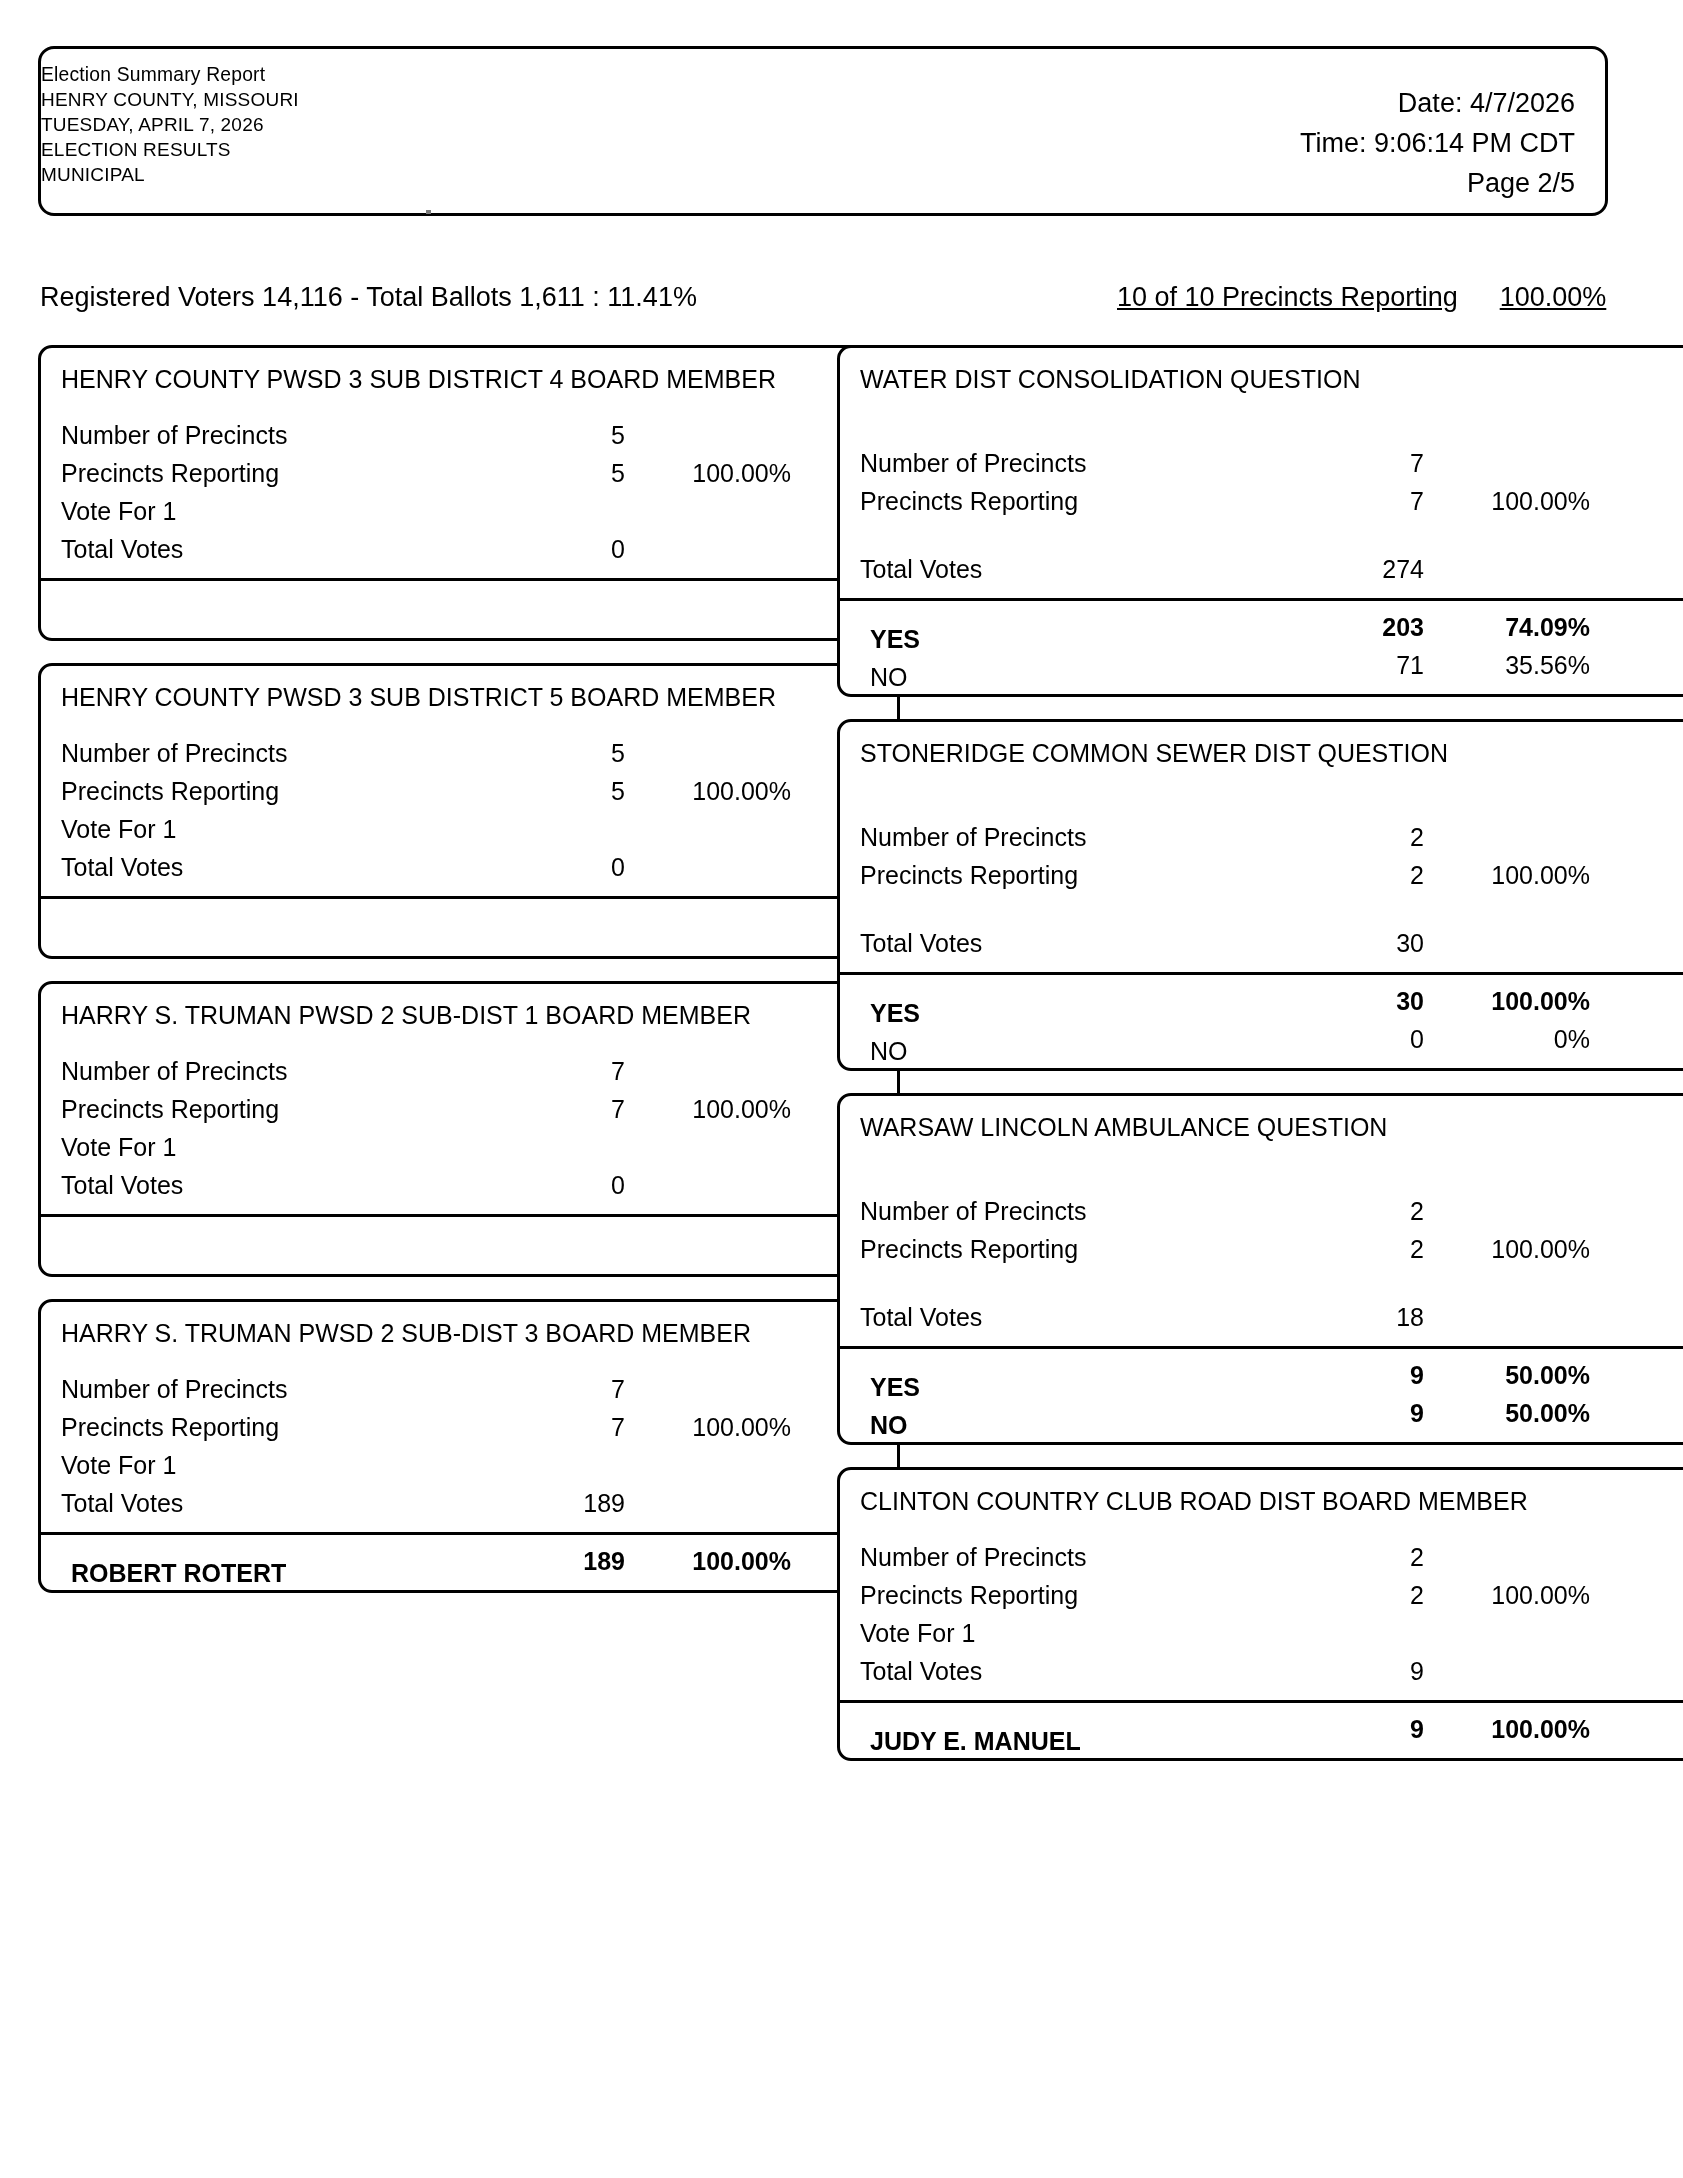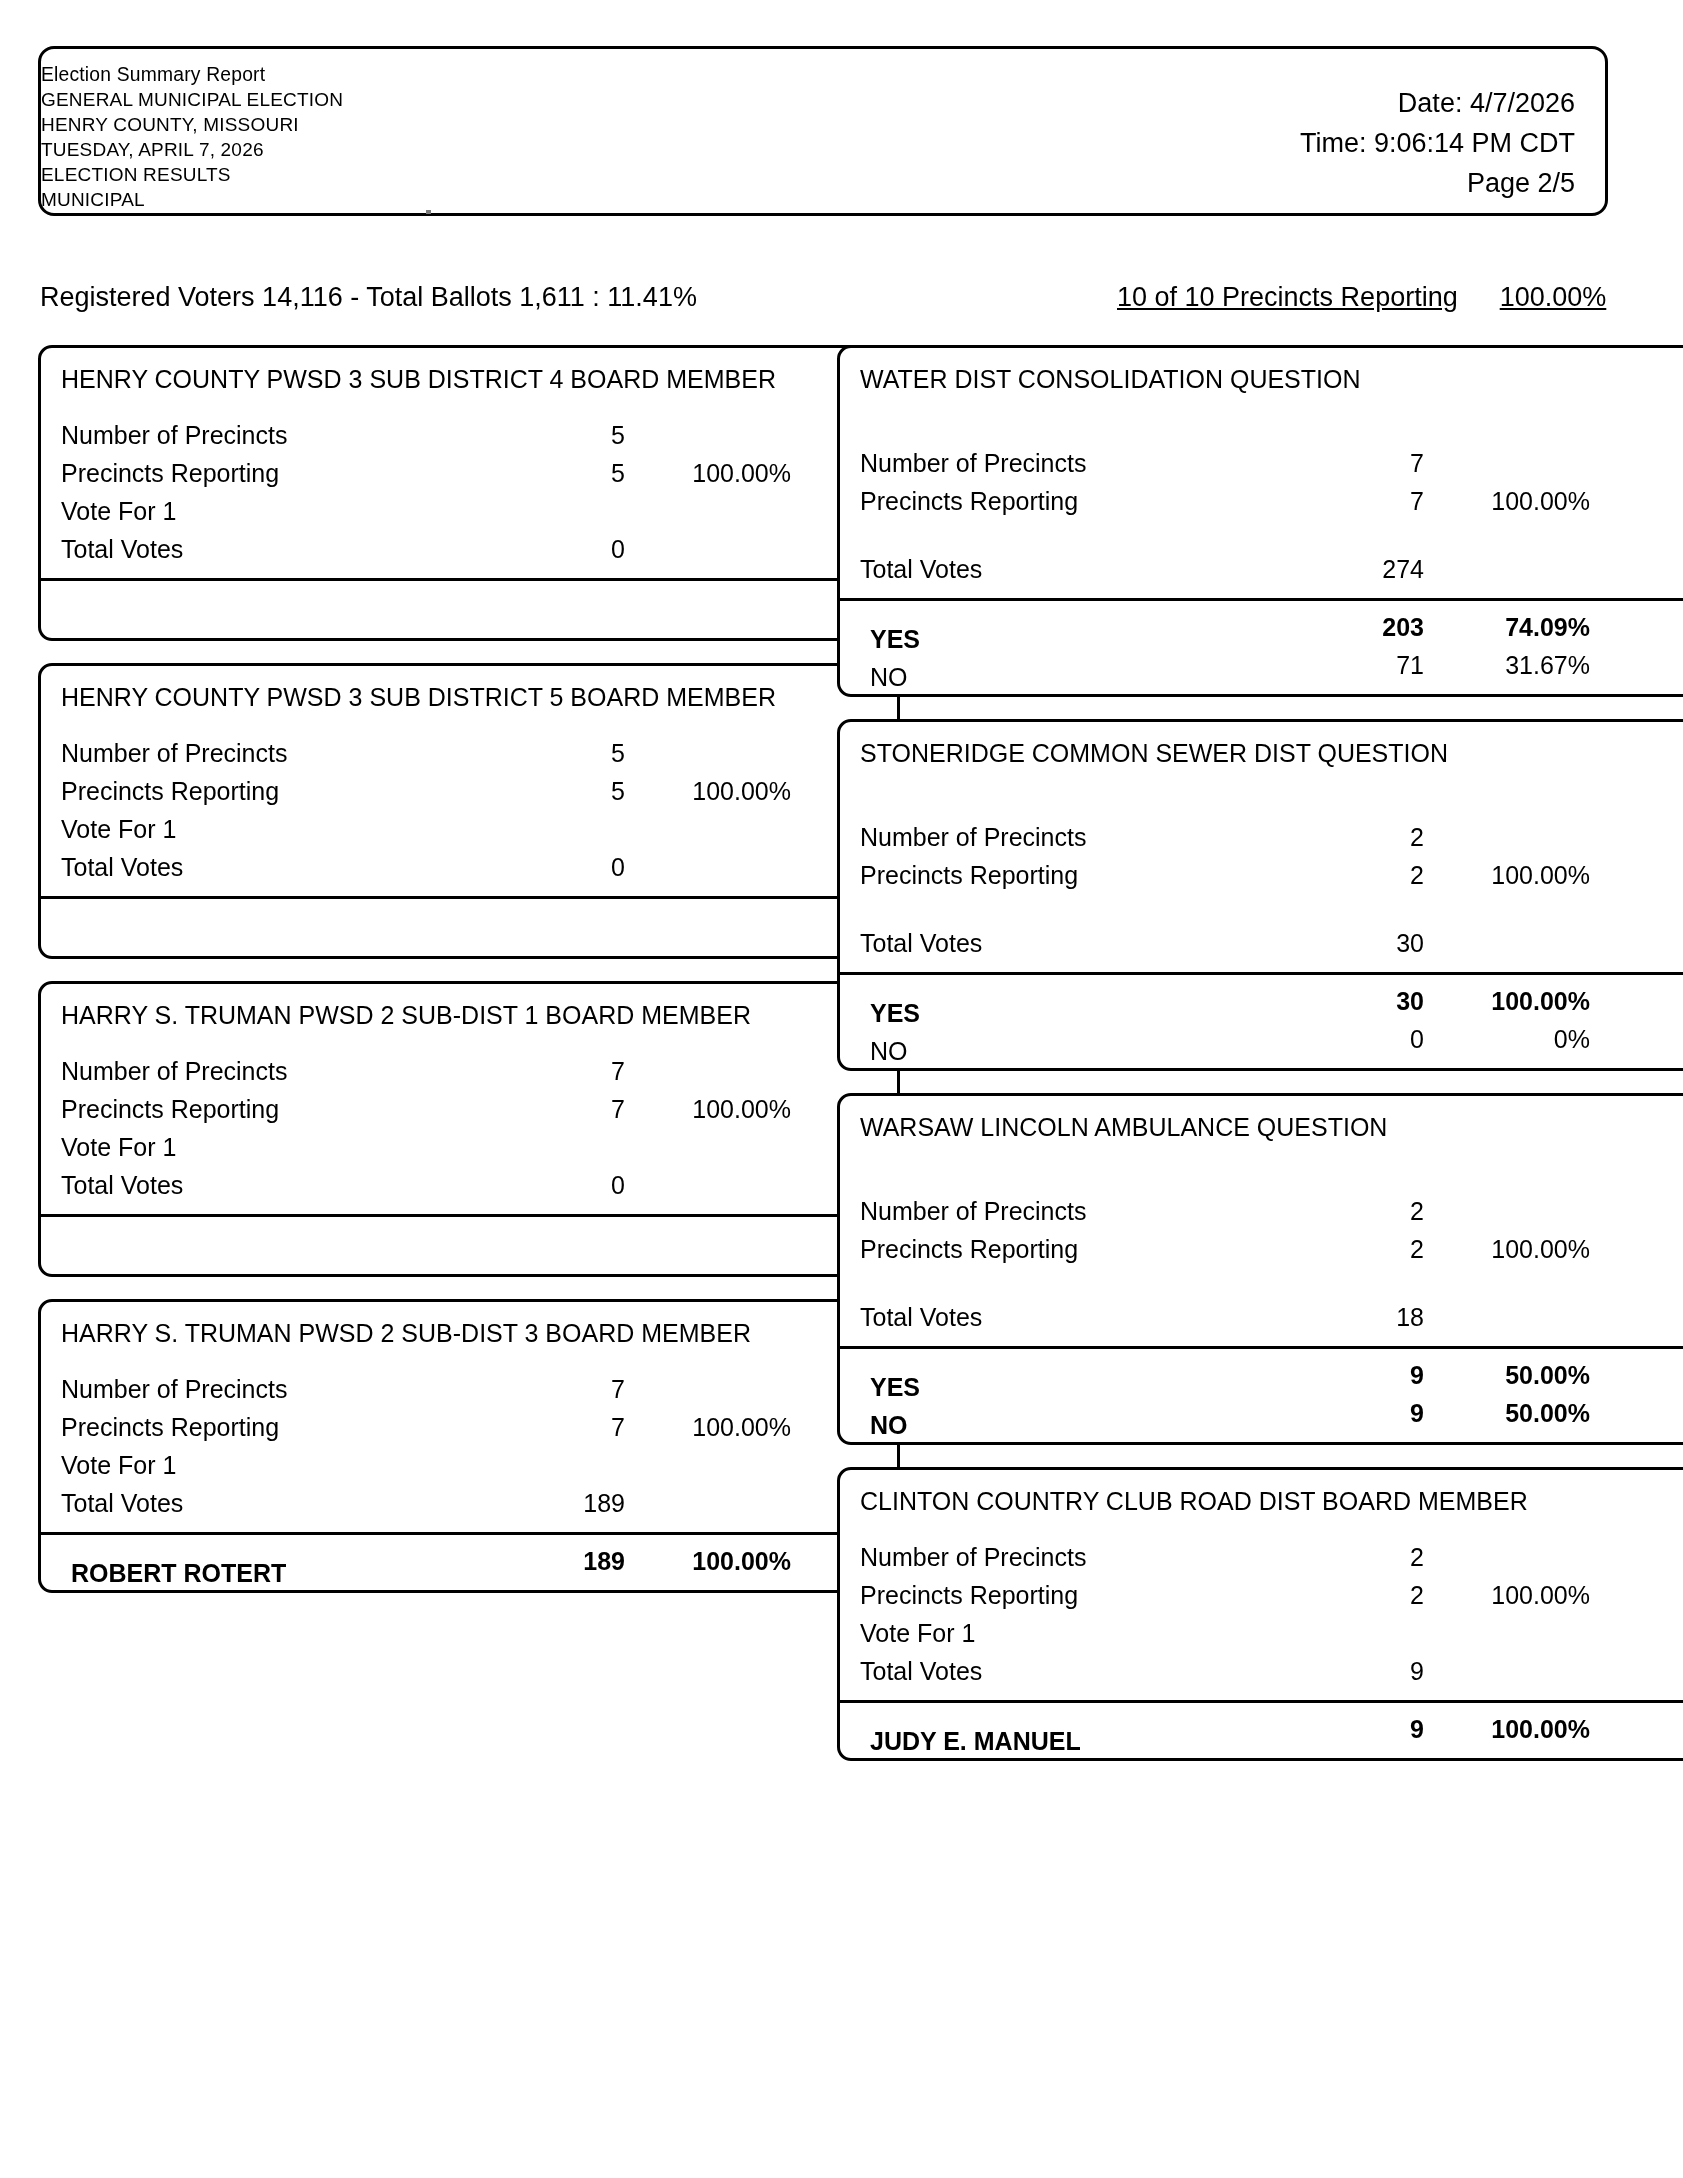--- a/index.html
+++ b/index.html
@@ -181,21 +181,20 @@
   .results.pad-bottom { padding-bottom: 10px; }
 </style>
 </head>
 <body>
 
 <div class="page">
 
   <div class="header-box">
     <div class="header-center">
       <div class="line1">Election Summary Report</div>
-      <div>GENERAL MUNICIPAL ELECTION</div>
       <div>HENRY COUNTY, MISSOURI</div>
       <div>TUESDAY, APRIL 7, 2026</div>
       <div>ELECTION RESULTS</div>
       <div>MUNICIPAL</div>
     </div>
     <div class="header-right">
       <div>Date: 4/7/2026</div>
       <div>Time: 9:06:14 PM CDT</div>
       <div>Page 2/5</div>
     </div>
@@ -335,21 +334,21 @@
         <div class="divider"></div>
         <div class="results pad-top pad-bottom">
           <div class="result-row bold">
             <span class="res-name">YES</span>
             <span class="res-num">203</span>
             <span class="res-pct">74.09%</span>
           </div>
           <div class="result-row">
             <span class="res-name">NO</span>
             <span class="res-num">71</span>
-            <span class="res-pct">31.67%</span>
+            <span class="res-pct">35.56%</span>
           </div>
         </div>
       </div>
       <div class="card">
         <div class="card-title">STONERIDGE COMMON SEWER DIST QUESTION</div>
         <div class="card-stats">
           <div class="spacer-lg"></div>
           <div class="stat-row">
             <span class="stat-label">Number of Precincts</span>
             <span class="stat-num">2</span>

